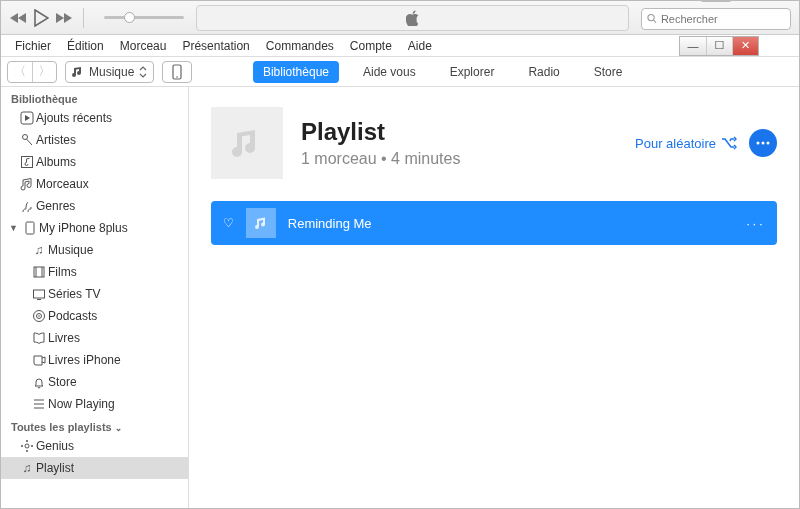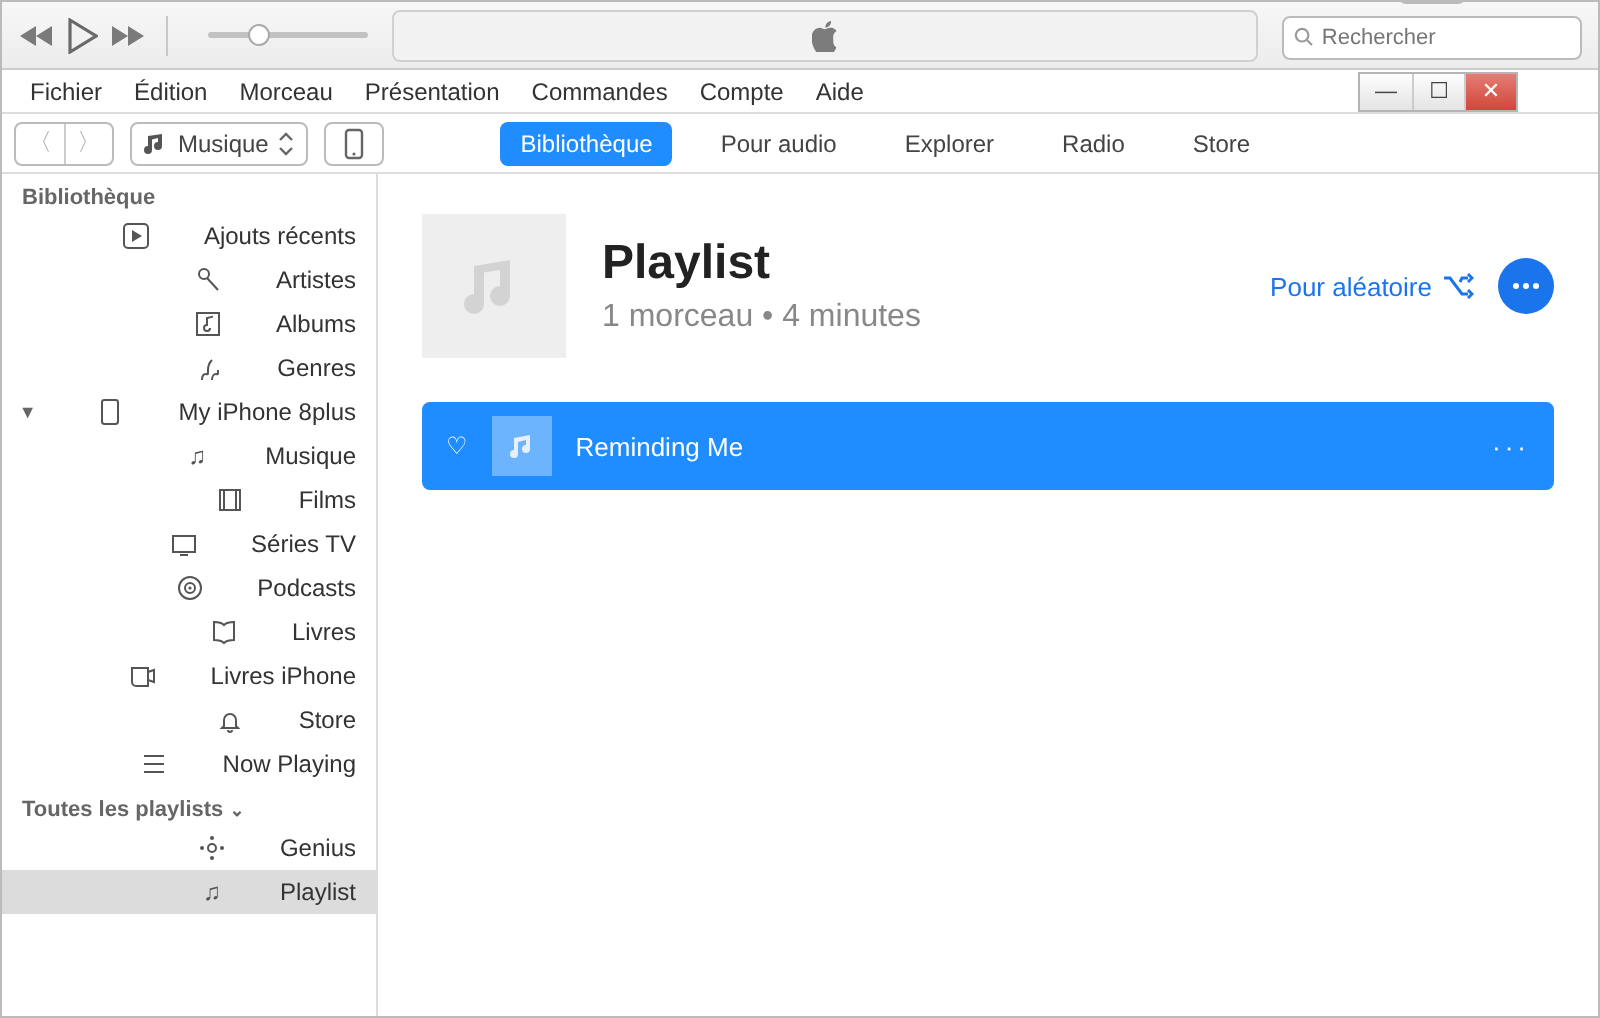--- a/index.html
+++ b/index.html
@@ -34,21 +34,21 @@
 .source-pick { margin-left:8px; height:22px; border:1px solid #bbb; border-radius:4px; padding:0 6px; display:flex; align-items:center; gap:5px; color:#444; }
 .dev-btn { margin-left:8px; width:30px; height:22px; border:1px solid #bbb; border-radius:4px; display:flex; align-items:center; justify-content:center; color:#666; }
 .tabs { flex:1; display:flex; justify-content:center; gap:14px; align-items:center; }
 .tab { padding:4px 10px; border-radius:4px; color:#444; cursor:pointer; }
 .tab.active { background:#1f8cff; color:#fff; }
 
 
 .body { display:flex; height:calc(509px - 34px - 22px - 30px); }
 .sidebar { width:188px; border-right:1px solid #ddd; background:#fff; overflow-y:auto; font-size:12px; color:#333; }
 .sb-head { font-weight:600; font-size:11px; color:#666; padding:6px 10px 2px; }
-.sb-item { display:flex; align-items:center; gap:26px; padding:3px 10px 3px 18px; cursor:default;justify-content:flex-end; }
+.sb-item { display:flex; align-items:center; gap:1px; padding:3px 10px 3px 18px; cursor:default; }
 .sb-item.indent { padding-left:30px; }
 .sb-item.selected { background:#dcdcdc; }
 .sb-icon { width:16px; height:16px; display:flex; align-items:center; justify-content:center; color:#555; flex-shrink:0; }
 .sb-tri { font-size:9px; color:#666; margin-right:3px; }
 
 .content { flex:1; padding:20px 22px; overflow:auto; }
 .pl-header { display:flex; align-items:center; gap:18px; margin-bottom:22px; }
 .pl-art { width:72px; height:72px; background:#eee; display:flex; align-items:center; justify-content:center; color:#c2c2c2; }
 .pl-title-wrap { flex:1; }
 .pl-title { font-size:24px; font-weight:700; color:#222; }
@@ -141,21 +141,21 @@
       </svg>
   </div>
   <div class="dev-btn">
     <svg width="10" height="16" viewBox="0 0 10 16">
         <rect x="1" y="1" width="8" height="14" rx="1.5" fill="none" stroke="#666" stroke-width="1.2"></rect>
         <circle cx="5" cy="13" r="0.8" fill="#666"></circle>
       </svg>
   </div>
   <div class="tabs">
     <div class="tab active">Bibliothèque</div>
-    <div class="tab">Pour audio</div>
+    <div class="tab">Aide vous</div>
     <div class="tab">Explorer</div>
     <div class="tab">Radio</div>
     <div class="tab">Store</div>
   </div>
   <div style="width:100px"></div>
 </div>
 
 <div class="body">
   <div class="sidebar">
     <div class="sb-head">Bibliothèque</div>
@@ -178,20 +178,28 @@
         <span>Artistes</span>
       </div>
     <div class="sb-item">
         <span class="sb-icon">
           <svg width="14" height="14" viewBox="0 0 14 14">
             <rect x="1.5" y="1.5" width="11" height="11" fill="none" stroke="#555"></rect>
             <path d="M8 9a1.5 1.5 0 1 1-1.5-1.5V4l3-.7" fill="none" stroke="#555"></path>
           </svg>
         </span>
         <span>Albums</span>
+      </div>
+    <div class="sb-item">
+        <span class="sb-icon">
+          <svg width="14" height="14" viewBox="0 0 14 14">
+            <path d="M5 11a2 2 0 1 1-2-2V3l8-1.5v7a2 2 0 1 1-2-2V4L5 5v6z" fill="none" stroke="#555"></path>
+          </svg>
+        </span>
+        <span>Morceaux</span>
       </div>
     <div class="sb-item">
         <span class="sb-icon">
           <svg width="14" height="14" viewBox="0 0 14 14">
             <path d="M3 13c0-2 1-3 2-3s1 1 1-2 2-5 2-5M8 13c0-2 1-3 2-3s1 1 1-2" fill="none" stroke="#555"></path>
           </svg>
         </span>
         <span>Genres</span>
       </div>
 

